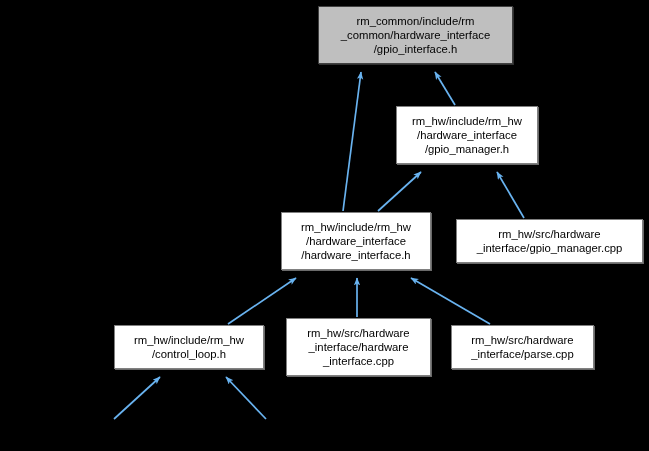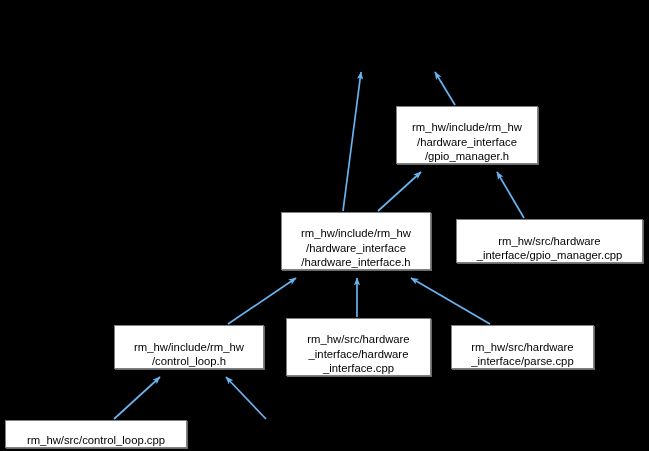--- a/index.html
+++ b/index.html
@@ -22,21 +22,20 @@
     font-size:11.3px;
     line-height:14.2px;
     white-space:pre-line;
     letter-spacing:0px;
     z-index:3;
   }
   .node.white{
     background:#ffffff;
     border:1px solid #808080;
     box-shadow:1px 1px 0 0 #6a6a6a;
-    align-items:flex-end;
   }
   .node.root{
     background:#bfbfbf;
     border:1px solid #404040;
     box-shadow:1px 1px 0 0 #2f2f2f;
   }
   .node span{display:block;padding:0 4px;}
 </style>
 </head>
 <body>
@@ -64,20 +63,25 @@
       <path d="M357,317 L357,278"></path>
 
       <path d="M490,324 L411,278"></path>
 
       <path d="M114,419 L160,377"></path>
 
       <path d="M266,419 L226,377"></path>
     </g>
   </svg>
 
+  <div class="node root" style="left:318px;top:6px;width:195px;height:58px;">
+    <span>rm_common/include/rm
+_common/hardware_interface
+/gpio_interface.h</span>
+  </div>
 
   <div class="node white" style="left:396px;top:106px;width:142px;height:58px;">
     <span>rm_hw/include/rm_hw
 /hardware_interface
 /gpio_manager.h</span>
   </div>
 
   <div class="node white" style="left:281px;top:212px;width:150px;height:58px;">
     <span>rm_hw/include/rm_hw
 /hardware_interface
@@ -98,18 +102,15 @@
     <span>rm_hw/src/hardware
 _interface/hardware
 _interface.cpp</span>
   </div>
 
   <div class="node white" style="left:451px;top:325px;width:143px;height:44px;">
     <span>rm_hw/src/hardware
 _interface/parse.cpp</span>
   </div>
 
-  <div class="node white" style="left:5px;top:420px;width:182px;height:28px;">
-    <span>rm_hw/src/control_loop.cpp</span>
-  </div>
 
 
 </div>
 
 </body></html>

